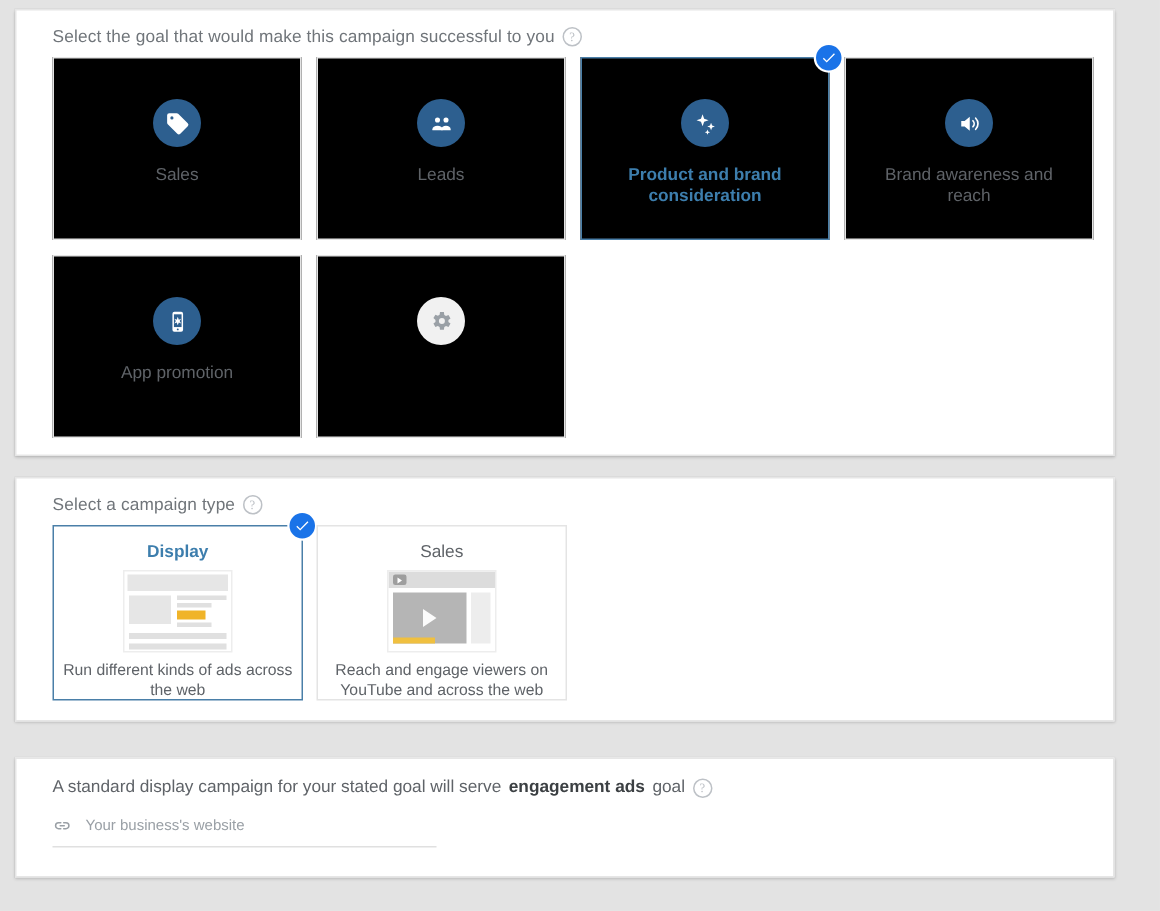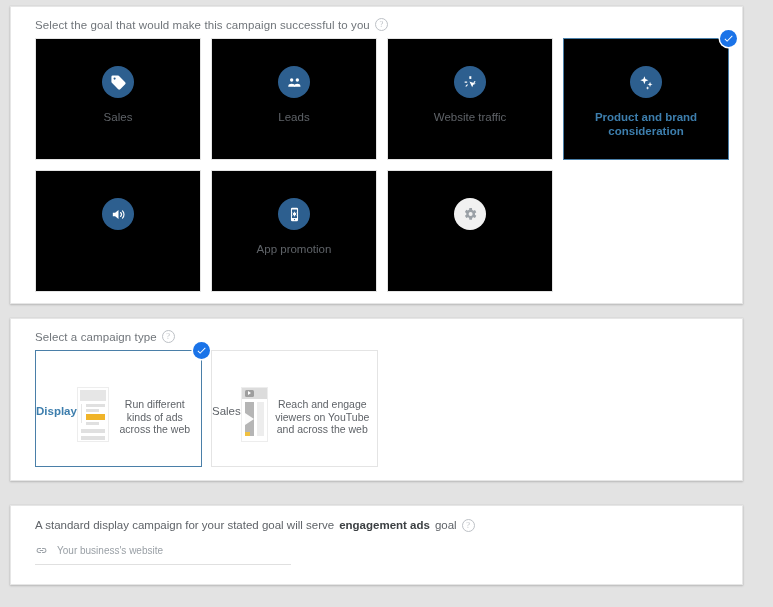--- a/index.html
+++ b/index.html
@@ -127,21 +127,21 @@
     padding: 7px 0 0 24px;
   }
   .type-card {
     width: 167px;
     height: 117px;
     border: 1px solid #e4e4e4;
     background: #fff;
     box-sizing: border-box;
     position: relative;
     display: flex;
-    flex-direction: row;
+    flex-direction: column;
     align-items: center;
     padding-top: 11px;
     cursor: pointer;
   }
   .type-card.selected { border: 1.5px solid #4a7fa8; }
   .type-title {
     font-size: 11.5px;
     color: #5f6368;
     margin-bottom: 6px;
   }
@@ -287,34 +287,20 @@
           <svg width="17" height="17" viewBox="0 0 24 24">
             <circle cx="8" cy="8.5" r="2.4" fill="#fff"></circle>
             <circle cx="16" cy="8.5" r="2.4" fill="#fff"></circle>
             <path fill="#fff" d="M3.2 17.2c0-2.2 2.2-3.4 4.8-3.4s4.8 1.2 4.8 3.4V18H3.2z"></path>
             <path fill="#fff" d="M11.6 17.2c0-2.2 2-3.4 4.4-3.4s4.4 1.2 4.4 3.4V18h-8.8z"></path>
           </svg>
         </div>
         <div class="goal-label">Leads</div>
       </div>
 
-      <div class="goal-card">
-        <div class="goal-icon">
-          <svg width="17" height="17" viewBox="0 0 24 24">
-            <path fill="#fff" d="M10.5 10.5l9 3.2-3.7 1.4-1.4 3.7z"></path>
-            <rect x="11" y="3" width="1.6" height="4" rx="0.8" fill="#fff"></rect>
-            <rect x="11" y="3" width="1.6" height="4" rx="0.8" fill="#fff" transform="rotate(45 11.8 5)"></rect>
-            <rect x="11" y="3" width="1.6" height="4" rx="0.8" fill="#fff" transform="rotate(-45 11.8 5)"></rect>
-            <rect x="3.5" y="10.6" width="4" height="1.6" rx="0.8" fill="#fff"></rect>
-            <rect x="4.6" y="15.4" width="4" height="1.6" rx="0.8" fill="#fff" transform="rotate(-45 6.6 16.2)"></rect>
-            <rect x="16" y="10.6" width="3.2" height="1.6" rx="0.8" fill="#fff" transform="rotate(-45 17.6 11.4)"></rect>
-          </svg>
-        </div>
-        <div class="goal-label">Website traffic</div>
-      </div>
 
       <div class="goal-card selected">
         <div class="check-badge">
           <svg width="11" height="11" viewBox="0 0 24 24">
             <path fill="#ffffff" d="M9 16.2L4.8 12l-1.4 1.4L9 19 21 7l-1.4-1.4z"></path>
           </svg>
         </div>
         <div class="goal-icon">
           <svg width="17" height="17" viewBox="0 0 24 24">
             <path fill="#fff" d="M9 3l1.5 4.2L14.7 8.7 10.5 10.2 9 14.4 7.5 10.2 3.3 8.7 7.5 7.2z"></path>
@@ -326,20 +312,21 @@
       </div>
 
       <div class="goal-card">
         <div class="goal-icon">
           <svg width="17" height="17" viewBox="0 0 24 24">
             <path fill="#fff" d="M4 9.5v5h3.2L12 18.5v-13L7.2 9.5z"></path>
             <path fill="none" stroke="#fff" stroke-width="1.6" stroke-linecap="round" d="M15 9.2a4 4 0 0 1 0 5.6"></path>
             <path fill="none" stroke="#fff" stroke-width="1.6" stroke-linecap="round" d="M17.6 6.8a7.4 7.4 0 0 1 0 10.4"></path>
           </svg>
         </div>
+        <div class="goal-label">Brand awareness and reach</div>
       </div>
 
       <div class="goal-card">
         <div class="goal-icon">
           <svg width="17" height="17" viewBox="0 0 24 24">
             <rect x="7" y="2.6" width="10" height="18.8" rx="1.8" fill="#fff"></rect>
             <rect x="8.4" y="5" width="7.2" height="12" fill="#2d5f8f"></rect>
             <circle cx="12" cy="19.2" r="0.9" fill="#2d5f8f"></circle>
             <path fill="#fff" d="M12 7.4l1 2.6 2.2-.8-1.4 2.2 1.4 2.2-2.2-.8-1 2.6-1-2.6-2.2.8 1.4-2.2-1.4-2.2 2.2.8z"></path>
           </svg>

